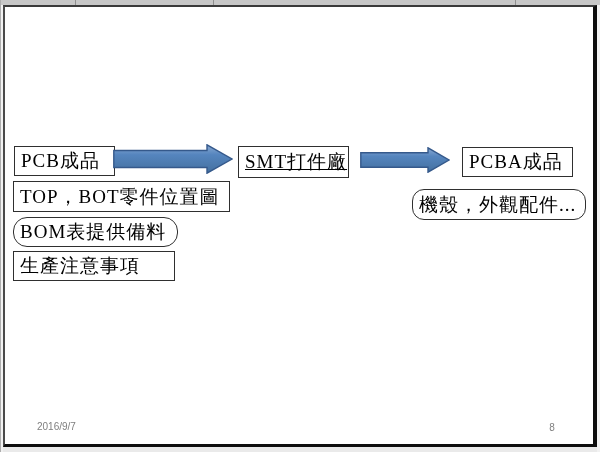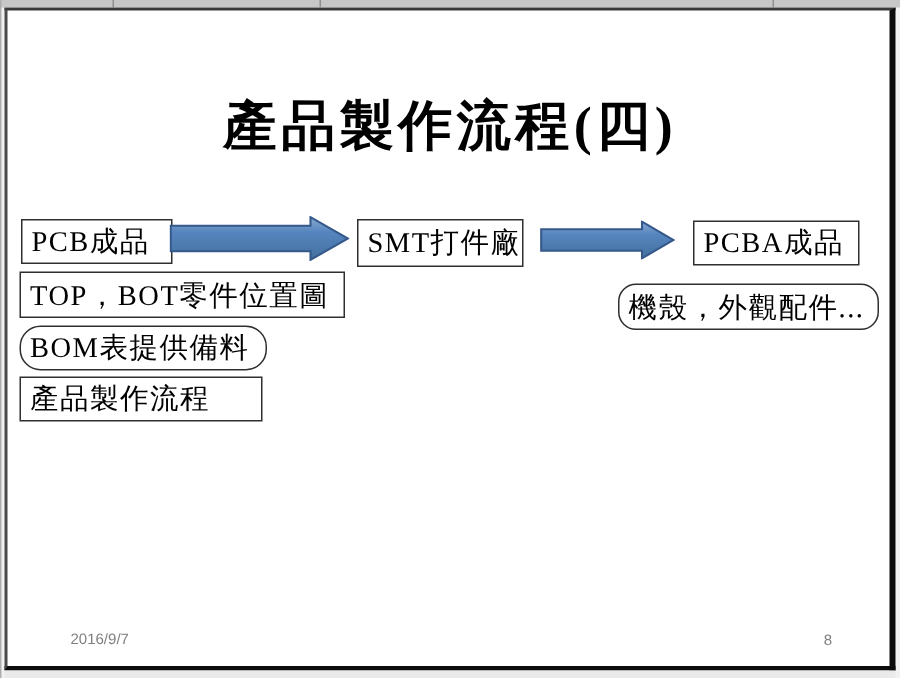--- a/index.html
+++ b/index.html
@@ -56,73 +56,72 @@
     font-size: 19px;
     color: #000000;
     display: flex;
     align-items: center;
     padding-left: 6px;
     letter-spacing: 1px;
     white-space: nowrap;
     overflow: hidden;
   }
   .box-pcb    { left: 14px;  top: 146px; width: 101px;  height: 30px; }
-  .box-smt    { left: 238px; top: 146px; width: 111px; height: 32px; }
+  .box-smt    { left: 238px; top: 146px; width: 111px; height: 32px; text-decoration: underline; }
   .box-pcba   { left: 462px; top: 147px; width: 111px; height: 30px; }
   .box-topbot { left: 13px;  top: 181px; width: 217px; height: 31px; }
   .box-bom    { left: 13px;  top: 217px; width: 165px; height: 30px; border-radius: 14px; }
   .box-prod   { left: 13px;  top: 251px; width: 162px; height: 30px; }
   .box-case   { left: 412px; top: 189px; width: 174px; height: 31px; border-radius: 12px; }
   .arrow-svg { position: absolute; display: block; }
   .arrow-1 { left: 113px; top: 144px; }
   .arrow-2 { left: 360px; top: 147px; }
   .footer-text {
     position: absolute;
     font-family: "Liberation Sans", sans-serif;
     font-size: 10px;
     color: #7f7f7f;
   }
-  .footer-date { left: 37px; top: 421px; margin-left: 10px; }
+  .footer-date { left: 37px; top: 421px; }
   .footer-page { left: 540px; top: 422px; width: 24px; text-align: center; }
 </style>
 </head>
 <body>
 
 <div class="stage">
 
   <div class="top-strip">
     <div class="tick tick-1"></div>
     <div class="tick tick-2"></div>
     <div class="tick tick-3"></div>
   </div>
   <div class="left-edge-line"></div>
 
   <div class="slide"></div>
   <div class="below-strip"></div>
 
-  <h1 class="title">產品製作流程(四)</h1>
 
   <div class="nbox box-pcb">
     <span>PCB成品</span>
   </div>
   <div class="nbox box-smt">
     <span>SMT打件廠</span>
   </div>
   <div class="nbox box-pcba">
     <span>PCBA成品</span>
   </div>
 
   <div class="nbox box-topbot">
     <span>TOP，BOT零件位置圖</span>
   </div>
   <div class="nbox box-bom">
     <span>BOM表提供備料</span>
   </div>
   <div class="nbox box-prod">
-    <span>產品製作流程</span>
+    <span>生產注意事項</span>
   </div>
   <div class="nbox box-case">
     <span>機殼，外觀配件...</span>
   </div>
 
   <svg class="arrow-svg arrow-1" width="120" height="30" viewBox="0 0 120 30">
     <defs>
       <linearGradient id="grad1" x1="0" y1="0" x2="0" y2="1">
         <stop offset="0%" stop-color="#8aa9d2"></stop>
         <stop offset="35%" stop-color="#5585be"></stop>

